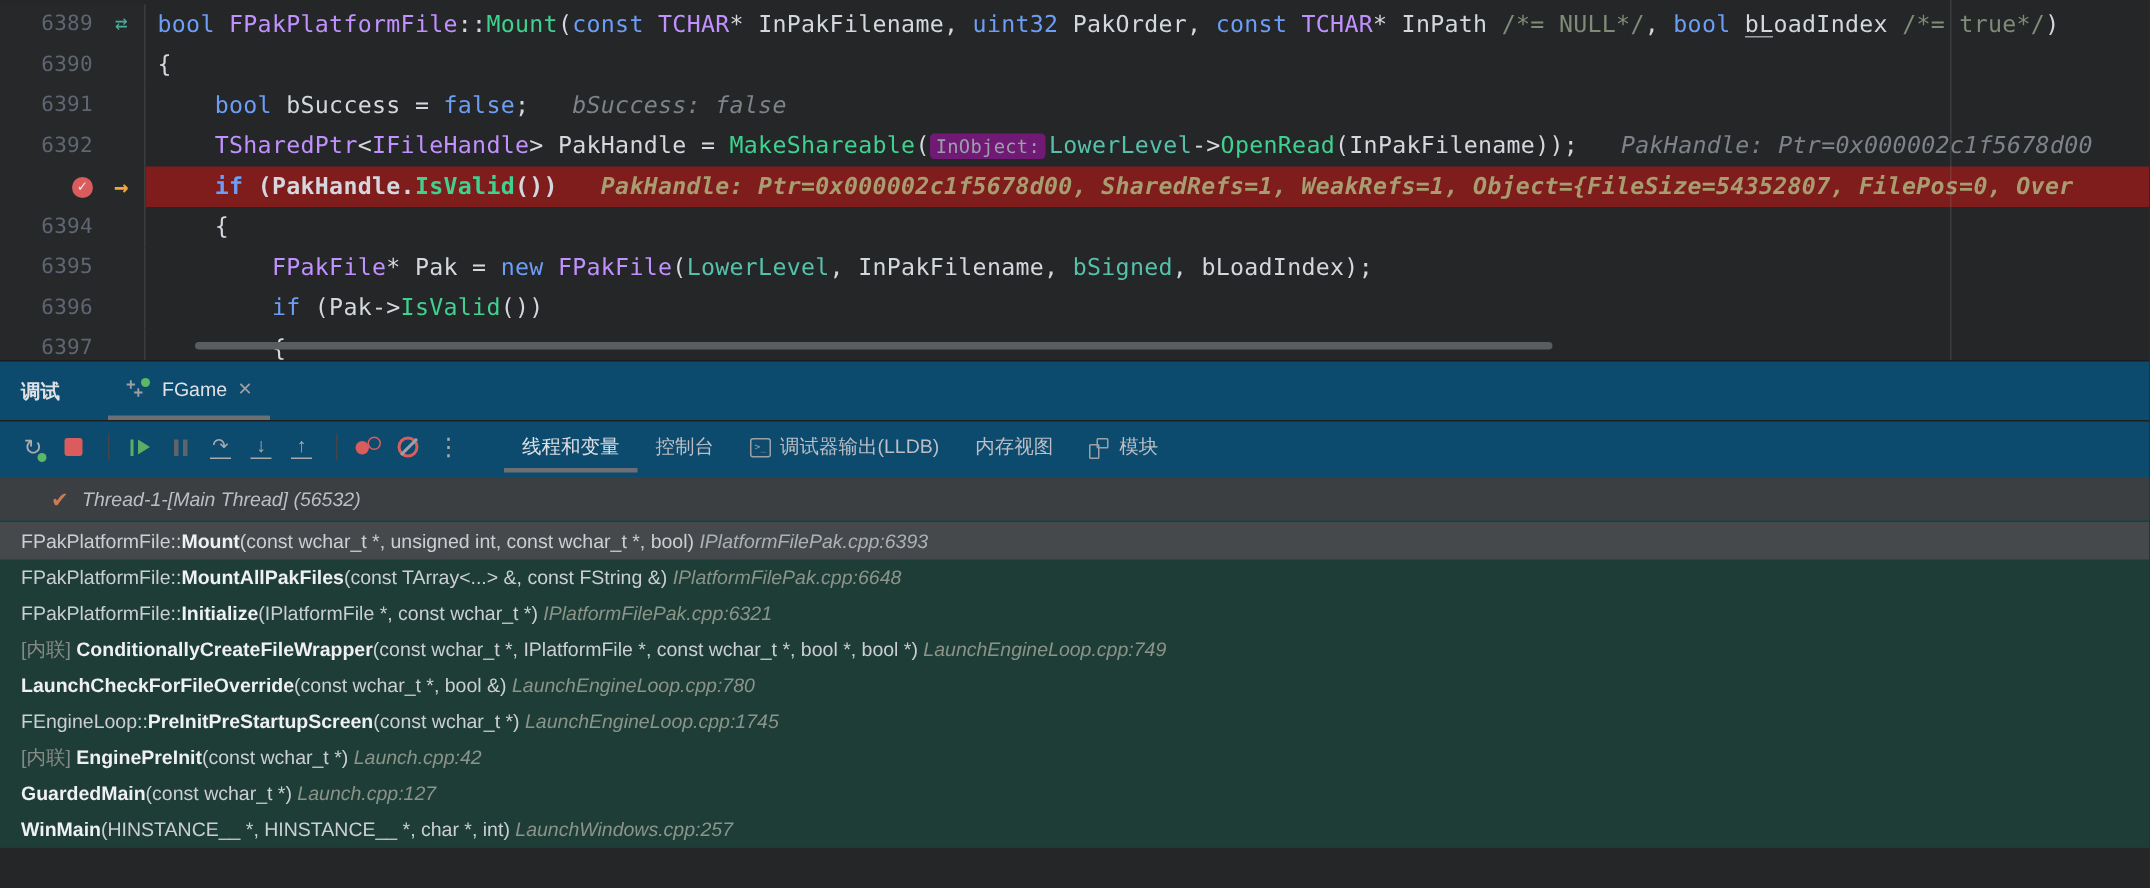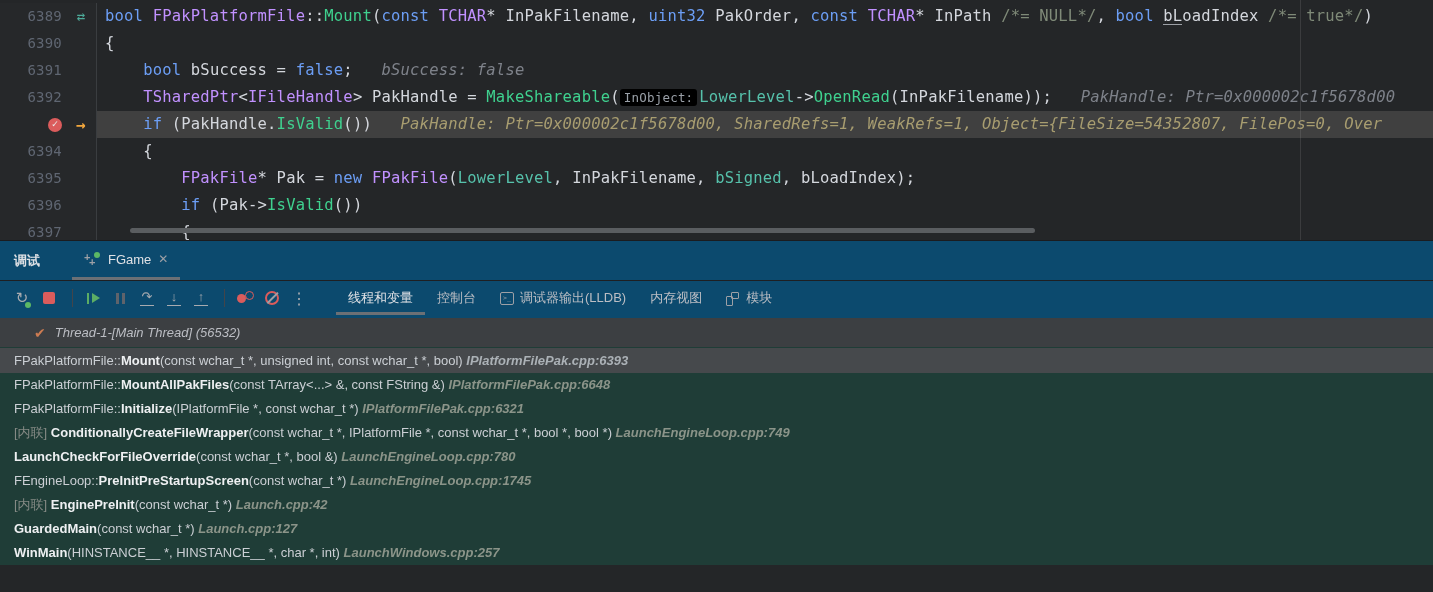--- a/index.html
+++ b/index.html
@@ -9,31 +9,31 @@
   
   .editor { height:240px; position:relative; background:#242628; overflow:hidden;
             font-family:"DejaVu Sans Mono",monospace; font-size:15.5px; letter-spacing:.2px;
             padding-top:3px; flex:0 0 240px; }
   .margin-guide { position:absolute; left:1300px; top:0; bottom:0; width:1px; background:rgba(140,140,140,.22); z-index:3; }
   .line { display:flex; height:27px; line-height:27px; white-space:pre; }
   .gutter { flex:0 0 97px; width:97px; display:flex; align-items:center; background:#26282a; border-right:1px solid #3a3d40; }
   .ln { flex:1; text-align:right; color:#5f6672; padding-right:4px; font-size:14px; display:flex; justify-content:flex-end; align-items:center; }
   .gslot { width:30px; display:flex; align-items:center; justify-content:center; }
   .code { flex:1; padding-left:8px; overflow:hidden; color:#d4d7dd; }
-  .line.exec .code { background:#404040; }
+  .line.exec .code { background:#7f1d1d;font-weight:bold; }
   .tk-kw { color:#6c9ef5; }
   .tk-type { color:#c191ff; }
   .tk-fn { color:#3fd18f; }
   .tk-field { color:#56c1ab; }
   .tk-p { color:#d4d7dd; }
   .tk-pu { color:#d4d7dd; box-shadow:inset 0 -1px 0 #9da0a6; }
   .tk-cm { color:#7f8a78; }
   .tk-hint { color:#7e828a; font-style:italic; }
   .exec .tk-hint { color:#a89d70; }
-  .tk-hintbox { background:#000000; color:#9aa0a8; border-radius:3px; padding:1px 4px; font-size:12.5px; margin-right:2px; }
+  .tk-hintbox { background:#701a75; color:#9aa0a8; border-radius:3px; padding:1px 4px; font-size:12.5px; margin-right:2px; }
   .bp { width:14px; height:14px; border-radius:50%; background:#db5c5c; color:#e9e9e9; font-size:9px;
         display:inline-flex; align-items:center; justify-content:center; line-height:1; font-family:"Liberation Sans",sans-serif; }
   .swap { color:#4dab9a; font-size:14px; }
   .exec-arrow { color:#f2a73d; font-weight:bold; font-size:16px; }
   .hscroll { position:absolute; left:130px; top:228px; width:905px; height:5px; background:#5a5d60; border-radius:3px; z-index:4; }
 
   
   .panel { flex:1; background:#0c4a6e; display:flex; flex-direction:column; border-top:1px solid #1b1c1f; }
   .panel-header { height:40px; flex:0 0 40px; display:flex; align-items:center; padding-left:14px; border-bottom:1px solid #1e1f22; }
   .panel-title { font-weight:bold; color:#dfe1e5; font-size:13px; margin-right:32px; }
@@ -75,21 +75,21 @@
 
   .thread-row { height:29px; flex:0 0 29px; margin-top:3px; background:#3c3f42; display:flex; align-items:center; padding-left:34px; cursor:pointer; }
   .thread-check { color:#cc7b52; font-size:14px; margin-right:9px; }
   .thread-label { color:#bcbec4; font-size:13px;font-style:italic; }
 
   .frames { flex:1; background:#1f3d37; overflow:hidden; padding-top:1px; }
   .frame { height:24px; line-height:24px; padding-left:14px; font-size:13px; white-space:nowrap; cursor:pointer; color:#cbcfd4; }
   .frame.sel { background:#46494c; height:25px; line-height:25px; }
   .f-pre { color:#858a85; }
   .f-name { font-weight:bold; color:#eef0f2; }
-  .f-loc { font-style:italic; color:#8b9489;font-weight:bold; }
+  .f-loc { font-style:italic; color:#8b9489; }
   .frame.sel .f-loc { color:#abb1b6; }
 </style>
 </head>
 <body>
 
 <div id="app">
 
   <div class="editor">
     <div class="margin-guide"></div>
     <div>

